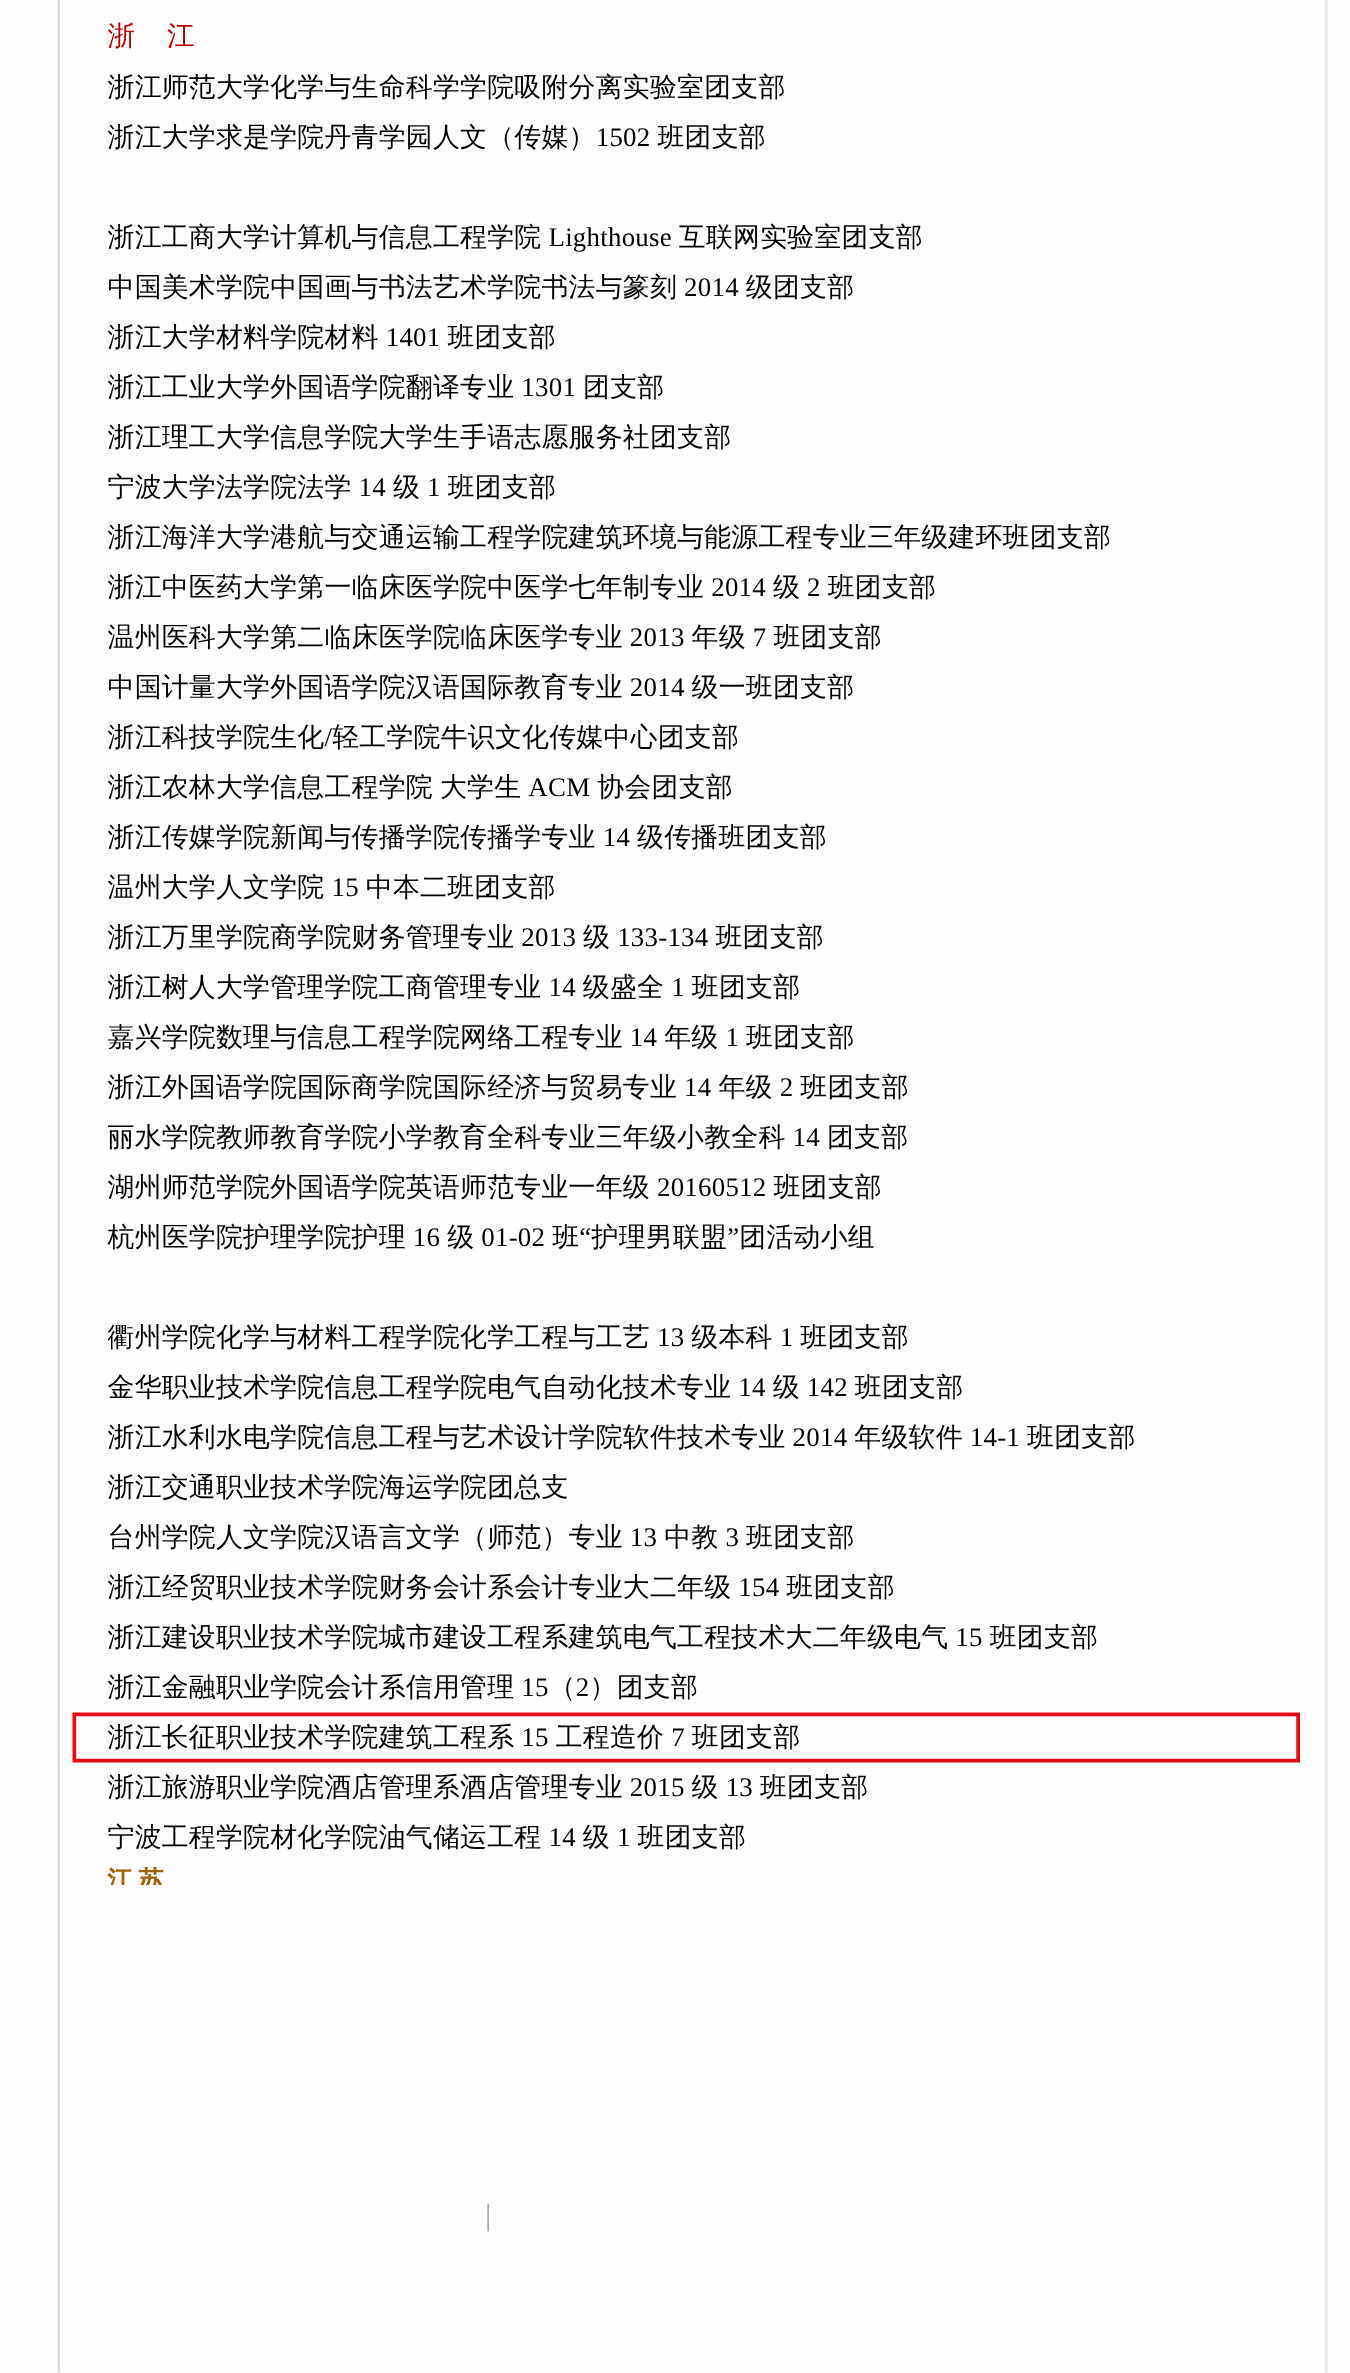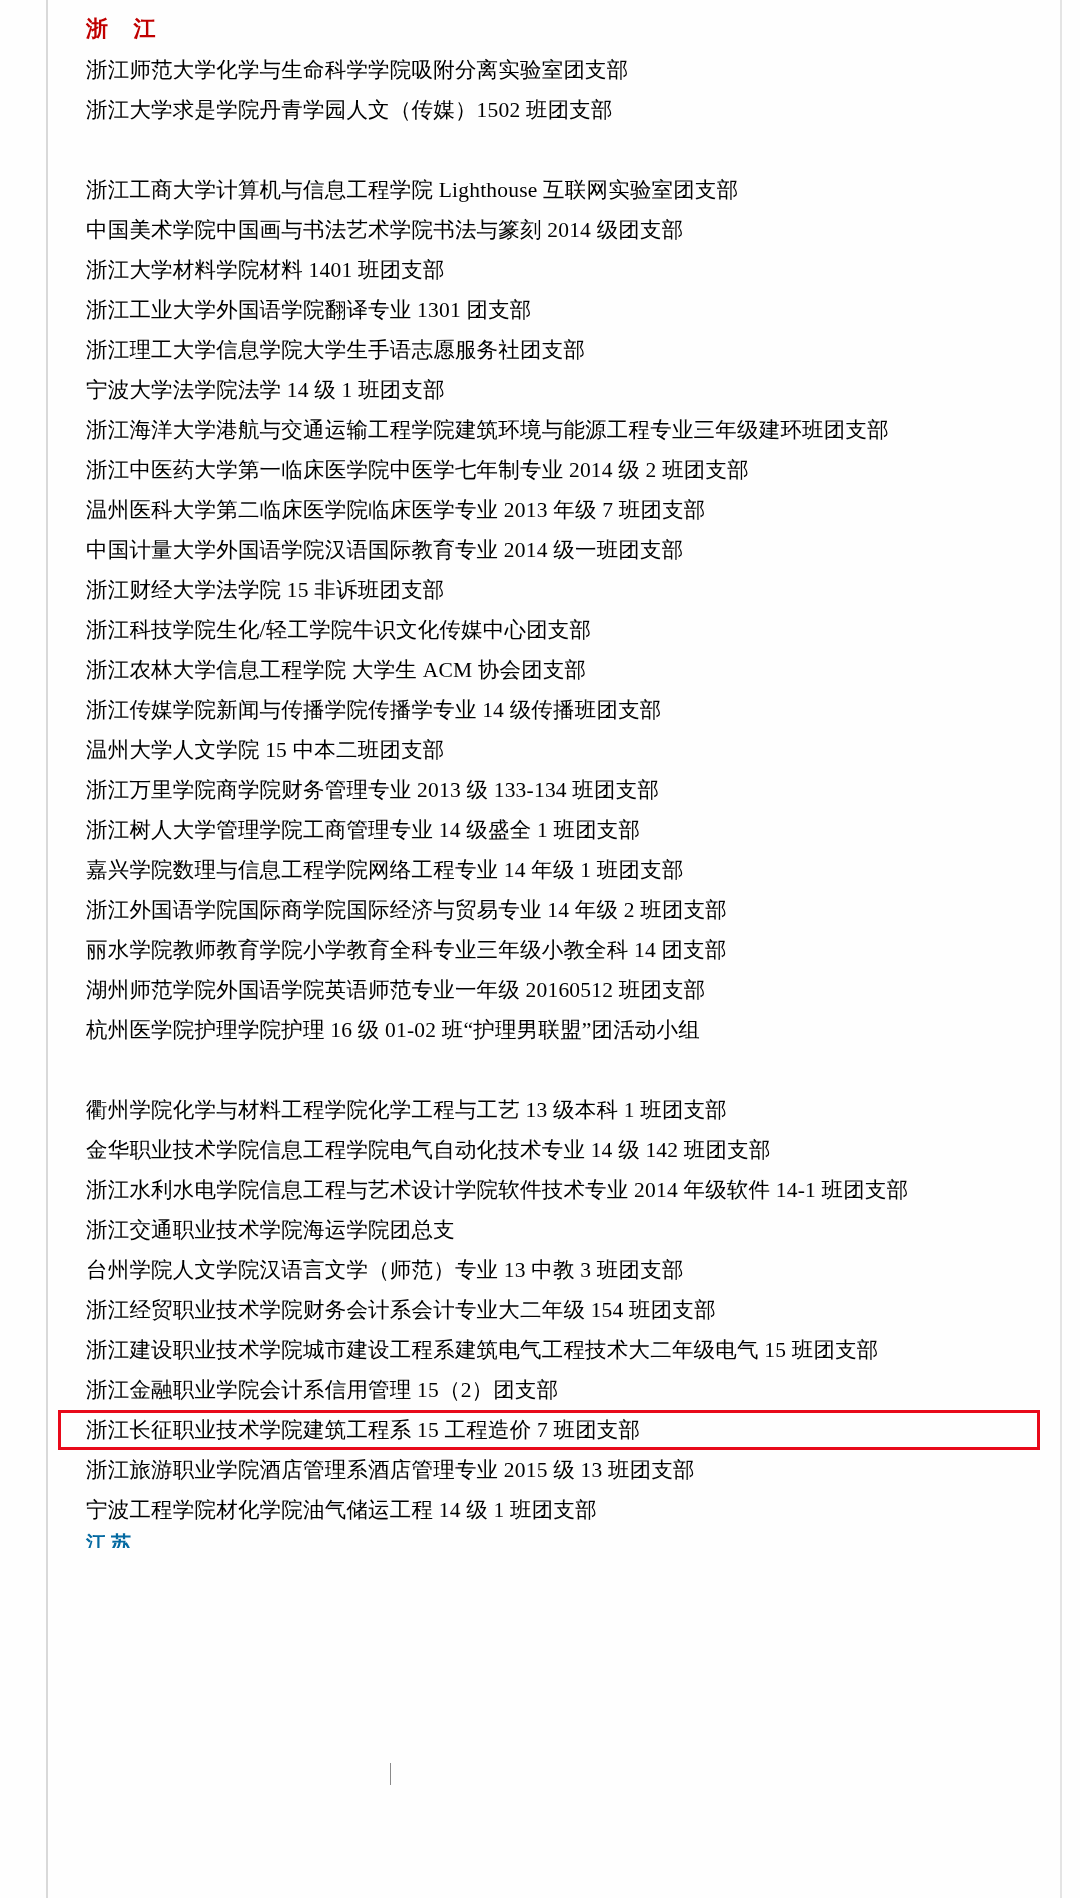--- a/index.html
+++ b/index.html
@@ -40,21 +40,21 @@
     background: #e4e4e4;
   }
   .content {
     position: absolute;
     left: 58px;
     top: 0px;
     width: 990px;
   }
   .section-title {
     color: #c00000;
-    font-weight: bold;
+    font-weight: normal;
     font-size: 22px;
     letter-spacing: 10px;
     padding: 14px 0 6px 28px;
     font-family: "Liberation Serif", "DejaVu Serif", serif;
   }
   .entry {
     font-size: 21.5px;
     line-height: 40px;
     padding-left: 28px;
     padding-right: 10px;
@@ -76,21 +76,21 @@
     height: 40px;
     border: 3px solid #e8091a;
     box-sizing: border-box;
     pointer-events: none;
   }
   .highlight-row .entry {
     position: relative;
     z-index: 2;
   }
   .bottom-mark {
-    color: #0369a1;
+    color: #a16207;
     font-weight: bold;
     font-size: 20px;
     padding-left: 28px;
     height: 18px;
     overflow: hidden;
     text-decoration: underline;
   }
   .caret {
     position: absolute;
     left: 390px;
@@ -117,21 +117,20 @@
         <div class="entry">浙江工商大学计算机与信息工程学院 Lighthouse 互联网实验室团支部</div>
         <div class="entry">中国美术学院中国画与书法艺术学院书法与篆刻 2014 级团支部</div>
         <div class="entry">浙江大学材料学院材料 1401 班团支部</div>
         <div class="entry">浙江工业大学外国语学院翻译专业 1301 团支部</div>
         <div class="entry">浙江理工大学信息学院大学生手语志愿服务社团支部</div>
         <div class="entry">宁波大学法学院法学 14 级 1 班团支部</div>
         <div class="entry">浙江海洋大学港航与交通运输工程学院建筑环境与能源工程专业三年级建环班团支部</div>
         <div class="entry">浙江中医药大学第一临床医学院中医学七年制专业 2014 级 2 班团支部</div>
         <div class="entry">温州医科大学第二临床医学院临床医学专业 2013 年级 7 班团支部</div>
         <div class="entry">中国计量大学外国语学院汉语国际教育专业 2014 级一班团支部</div>
-        <div class="entry">浙江财经大学法学院 15 非诉班团支部</div>
         <div class="entry">浙江科技学院生化/轻工学院牛识文化传媒中心团支部</div>
         <div class="entry">浙江农林大学信息工程学院 大学生 ACM 协会团支部</div>
         <div class="entry">浙江传媒学院新闻与传播学院传播学专业 14 级传播班团支部</div>
         <div class="entry">温州大学人文学院 15 中本二班团支部</div>
         <div class="entry">浙江万里学院商学院财务管理专业 2013 级 133-134 班团支部</div>
         <div class="entry">浙江树人大学管理学院工商管理专业 14 级盛全 1 班团支部</div>
         <div class="entry">嘉兴学院数理与信息工程学院网络工程专业 14 年级 1 班团支部</div>
         <div class="entry">浙江外国语学院国际商学院国际经济与贸易专业 14 年级 2 班团支部</div>
         <div class="entry">丽水学院教师教育学院小学教育全科专业三年级小教全科 14 团支部</div>
         <div class="entry">湖州师范学院外国语学院英语师范专业一年级 20160512 班团支部</div>

